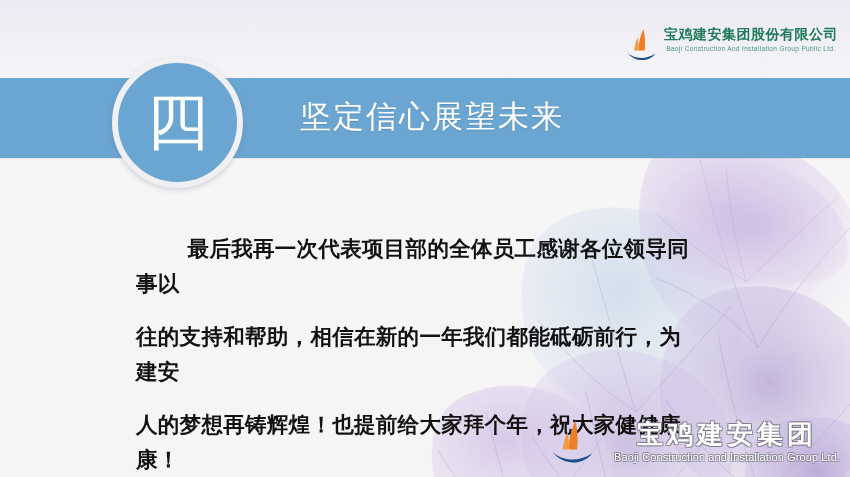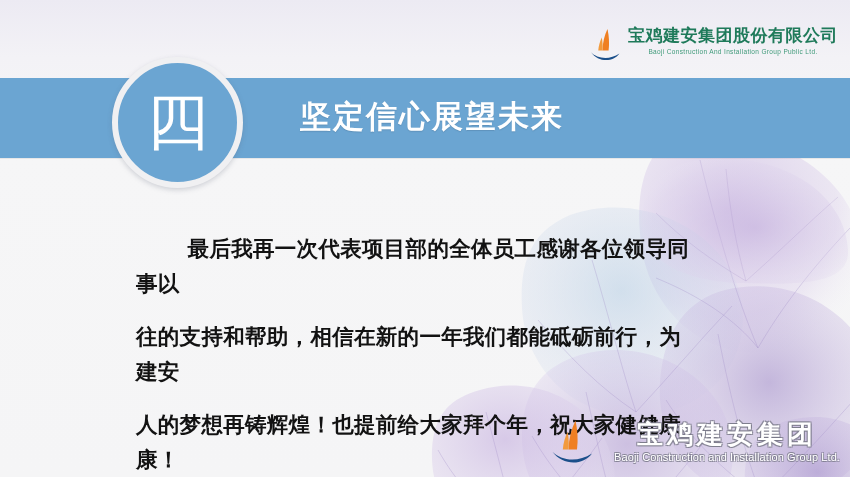--- a/index.html
+++ b/index.html
@@ -53,38 +53,38 @@
     font-family:"DejaVu Sans","Liberation Sans",sans-serif;
     letter-spacing:0;
     margin-top:-2px;
   }
 
   
   .section-title {
     position:absolute; left:300px; top:97px;
     color:#ffffff;
     font-size:31px;
-    font-weight:bold;
+    font-weight:normal;
     letter-spacing:2px;
     line-height:1.3;
     z-index:4;
     text-shadow:0 1px 1px rgba(60,90,120,.25);
   }
 
   
   .logo-top {
     position:absolute; right:12px; top:26px;
     display:flex; align-items:flex-start; gap:7px;
     z-index:5;
   }
   .logo-top .mark { width:32px; height:34px; flex:0 0 auto; margin-top:2px; }
   .logo-top .txtwrap { display:flex; flex-direction:column; }
   .logo-top .cn {
     color:#1f7a5a;
-    font-size:17px;
+    font-size:14px;
     font-weight:bold;
     letter-spacing:.5px;
     line-height:1.18;
     white-space:nowrap;
   }
   .logo-top .en {
     color:#3f9a79;
     font-size:6.5px;
     letter-spacing:.35px;
     line-height:1.5;

